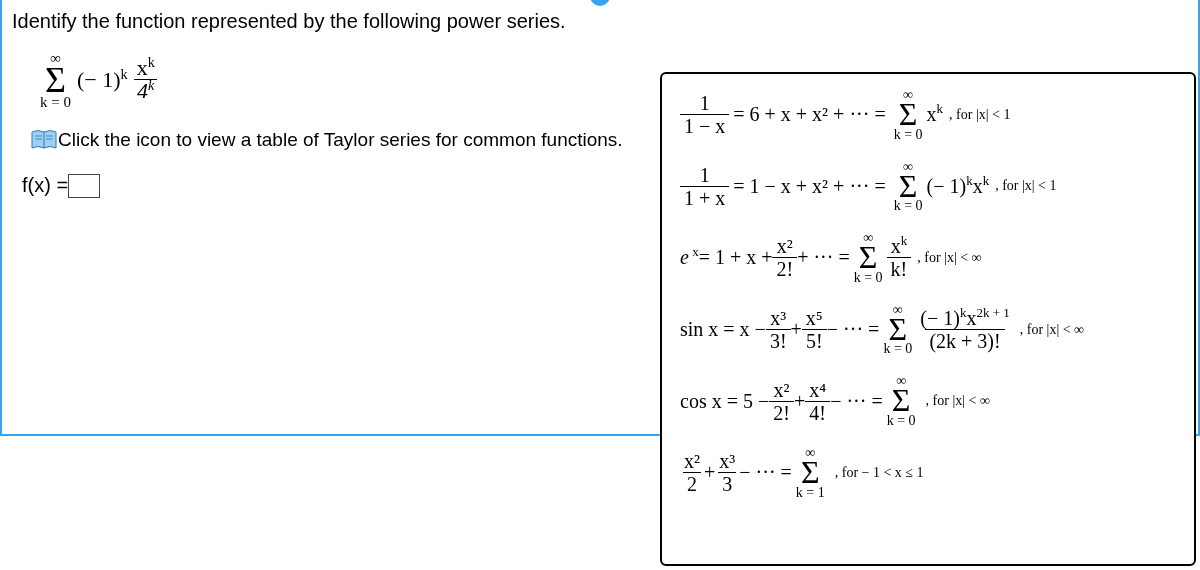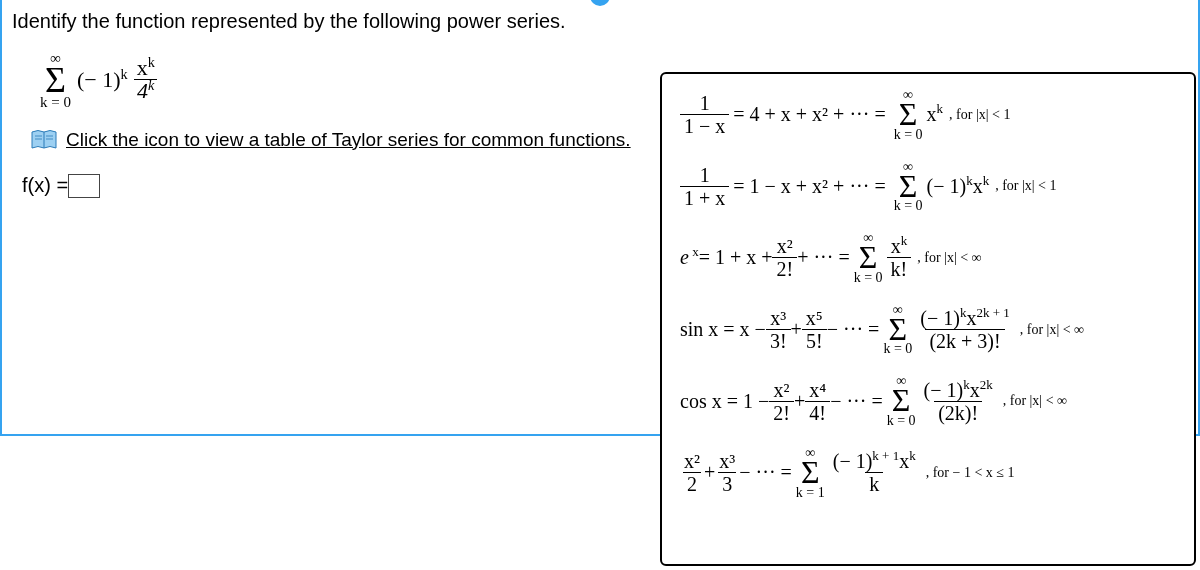--- a/index.html
+++ b/index.html
@@ -52,23 +52,22 @@
   .sigma-block { display: flex; flex-direction: column; align-items: center; line-height: 1; }
   .sigma-top { font-size: 15px; }
   .sigma-sym { font-size: 36px; line-height: 0.8; }
   .sigma-bot { font-size: 15px; }
   .frac { display: inline-flex; flex-direction: column; align-items: center; line-height: 1; vertical-align: middle; }
   .frac .num { padding: 0 3px; }
   .frac .den { border-top: 1.5px solid #000; padding: 0 3px 2px; font-style: italic; }
   sup { font-size: 0.65em; line-height: 0; }
 
   .icon-row {
-    display: flex; align-items: center; gap: 8px; margin: 10px 0 22px 18px;
+    display: flex; align-items: center; gap: 0; margin: 10px 0 22px 18px;
     font-size: 19px;
-    text-decoration: underline;
   }
   .book-icon {
     width: 28px; height: 24px;
     display: inline-block;
   }
 
   .fx-row {
     display: flex; align-items: center; gap: 0;
     margin-left: 10px;
     font-size: 20px;
@@ -156,21 +155,21 @@
     </div>
   </div>
 
   <div class="popup">
 
     <div class="formula-row">
       <span class="big-frac">
         <span>1</span>
         <span>1 − x</span>
       </span>
-      <span style="margin:0 4px">= 4 + x + x² + ··· =</span>
+      <span style="margin:0 4px">= 6 + x + x² + ··· =</span>
       <span class="sig">
         <span class="t">∞</span>
         <span class="s">Σ</span>
         <span class="b">k = 0</span>
       </span>
       <span><span>x</span><sup>k</sup></span>
       <span class="condition">, for |x| &lt; 1</span>
     </div>
 
     <div class="formula-row">
@@ -226,60 +225,52 @@
         <span class="b">k = 0</span>
       </span>
       <span class="big-frac">
         <span><span>(− 1)</span><sup>k</sup><span>x</span><sup>2k + 1</sup></span>
         <span>(2k + 3)!</span>
       </span>
       <span class="condition">, for |x| &lt; ∞</span>
     </div>
 
     <div class="formula-row">
-      <span>cos x = 1 − </span>
+      <span>cos x = 5 − </span>
       <span class="big-frac">
           <span>x²</span>
           <span>2!</span>
         </span>
       <span> + </span>
       <span class="big-frac">
           <span>x⁴</span>
           <span>4!</span>
         </span>
       <span> − ··· = </span>
       <span class="sig">
         <span class="t">∞</span>
         <span class="s">Σ</span>
         <span class="b">k = 0</span>
       </span>
-      <span class="big-frac">
-        <span><span>(− 1)</span><sup>k</sup><span>x</span><sup>2k</sup></span>
-        <span>(2k)!</span>
-      </span>
       <span class="condition">, for |x| &lt; ∞</span>
     </div>
 
     <div class="formula-row" style="margin-bottom:0">
       <span class="big-frac">
           <span>x²</span>
           <span>2</span>
         </span>
       <span> + </span>
       <span class="big-frac">
           <span>x³</span>
           <span>3</span>
         </span>
       <span> − ··· = </span>
       <span class="sig">
         <span class="t">∞</span>
         <span class="s">Σ</span>
         <span class="b">k = 1</span>
       </span>
-      <span class="big-frac">
-        <span><span>(− 1)</span><sup>k + 1</sup><span>x</span><sup>k</sup></span>
-        <span>k</span>
-      </span>
       <span class="condition">, for − 1 &lt; x ≤ 1</span>
     </div>
 
   </div>
 </div>
 
 </body></html>

